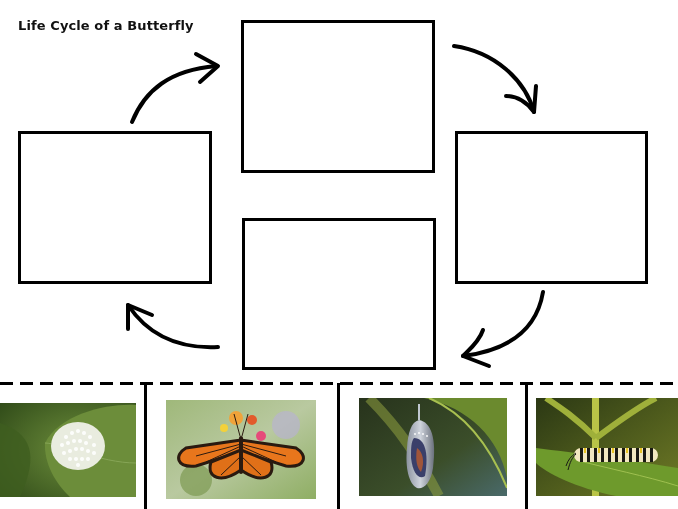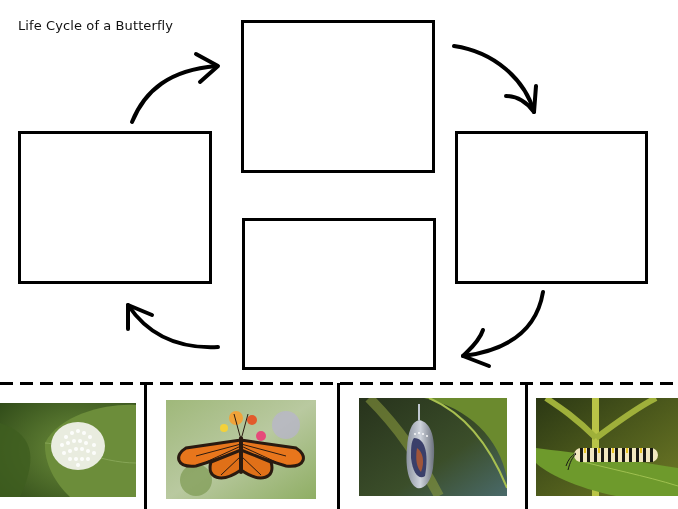--- a/index.html
+++ b/index.html
@@ -1,17 +1,17 @@
 <!DOCTYPE html>
 <html><head>
 <meta charset="utf-8">
 <style>
   html, body { margin:0; padding:0; background:#ffffff; }
   body { width:678px; height:509px; position:relative; overflow:hidden; font-family:"DejaVu Sans", sans-serif; }
-  .title { position:absolute; left:18px; top:18px; font-size:13px; font-weight:normal; color:#111; letter-spacing:0.1px; }
+  .title { position:absolute; left:18px; top:18px; font-size:13px; font-weight:bold; color:#111; letter-spacing:0.1px; }
   .box { position:absolute; border:3px solid #000; background:#fff; box-sizing:border-box; }
   .arrow { position:absolute; overflow:visible; }
   .dash-line { position:absolute; left:0; top:382px; width:678px; height:3px;
     background-image: repeating-linear-gradient(90deg, #000 0 13px, transparent 13px 20px); }
   .divider { position:absolute; top:383px; width:3px; height:126px; background:#000; }
   .photo { position:absolute; overflow:hidden; }
   .photo svg { display:block; width:100%; height:100%; }
 </style>
 </head>
 <body>

